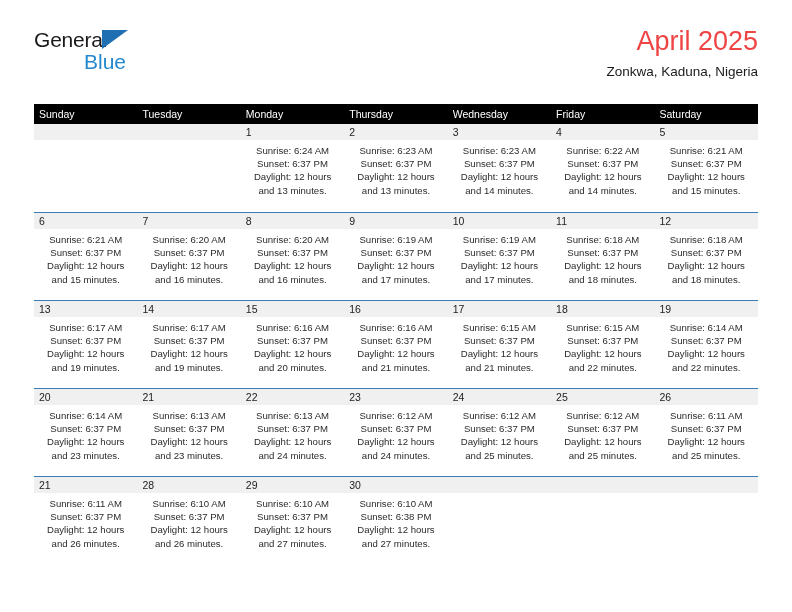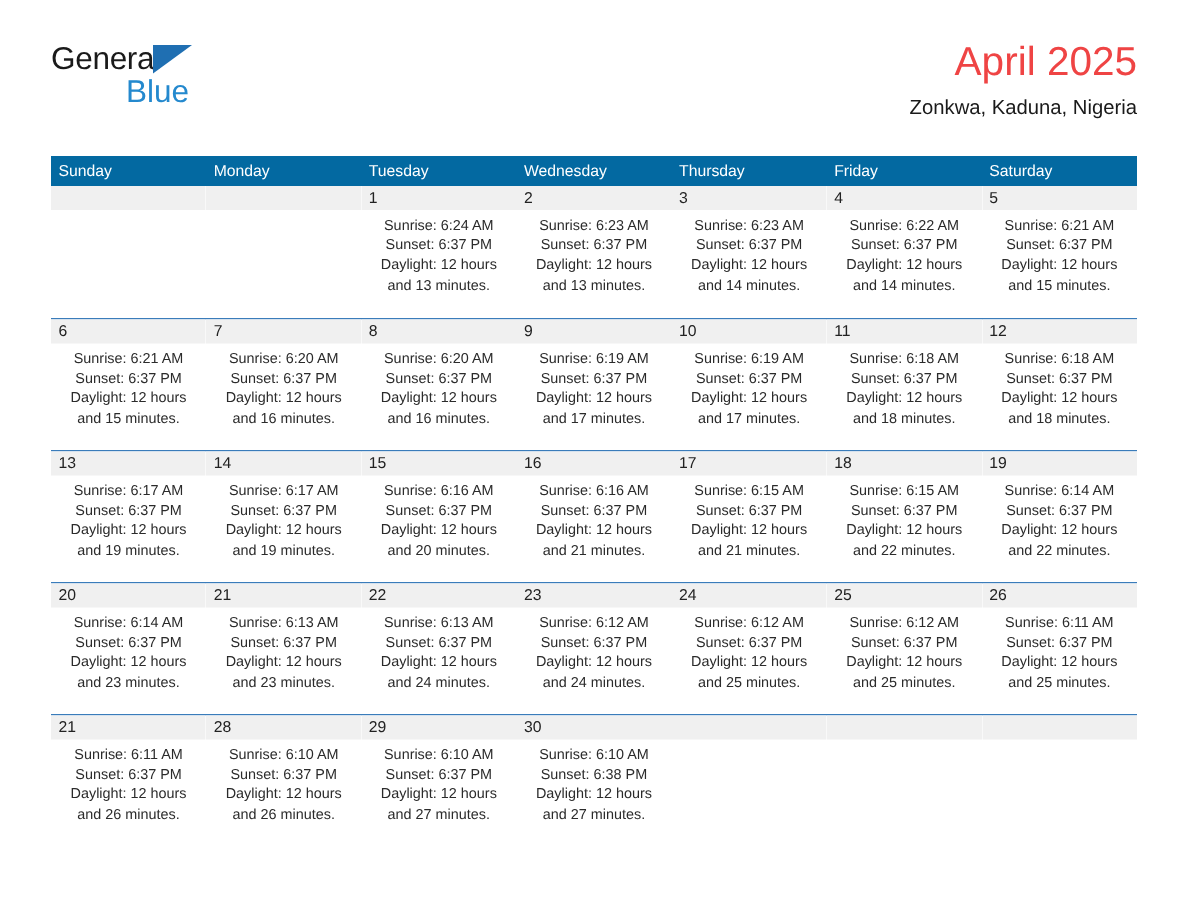--- a/index.html
+++ b/index.html
@@ -83,21 +83,21 @@
 
   
   .calendar {
     position: absolute;
     left: 34px;
     top: 104px;
     width: 724px;
   }
   .weekday-row {
     display: flex;
-    background: #0369a1;
+    background: #000000;
     height: 20px;
   }
   .weekday {
     flex: 1 1 0;
     color: #ffffff;
     font-size: 10.5px;
     line-height: 20px;
     padding-left: 5px;
     box-sizing: border-box;
     white-space: nowrap;
@@ -164,24 +164,24 @@
       <h1 class="cal-title">April 2025</h1>
       <p class="cal-subtitle">Zonkwa, Kaduna, Nigeria</p>
     </div>
 
   </div>
 
   <div class="calendar">
 
     <div class="weekday-row">
       <div class="weekday">Sunday</div>
+      <div class="weekday">Tuesday</div>
       <div class="weekday">Monday</div>
-      <div class="weekday">Tuesday</div>
+      <div class="weekday">Thursday</div>
       <div class="weekday">Wednesday</div>
-      <div class="weekday">Thursday</div>
       <div class="weekday">Friday</div>
       <div class="weekday">Saturday</div>
     </div>
 
     <div class="week first">
       <div class="daycell empty">
         <div class="daynum-band">
             <span class="daynum"></span>
           </div>
       </div>

